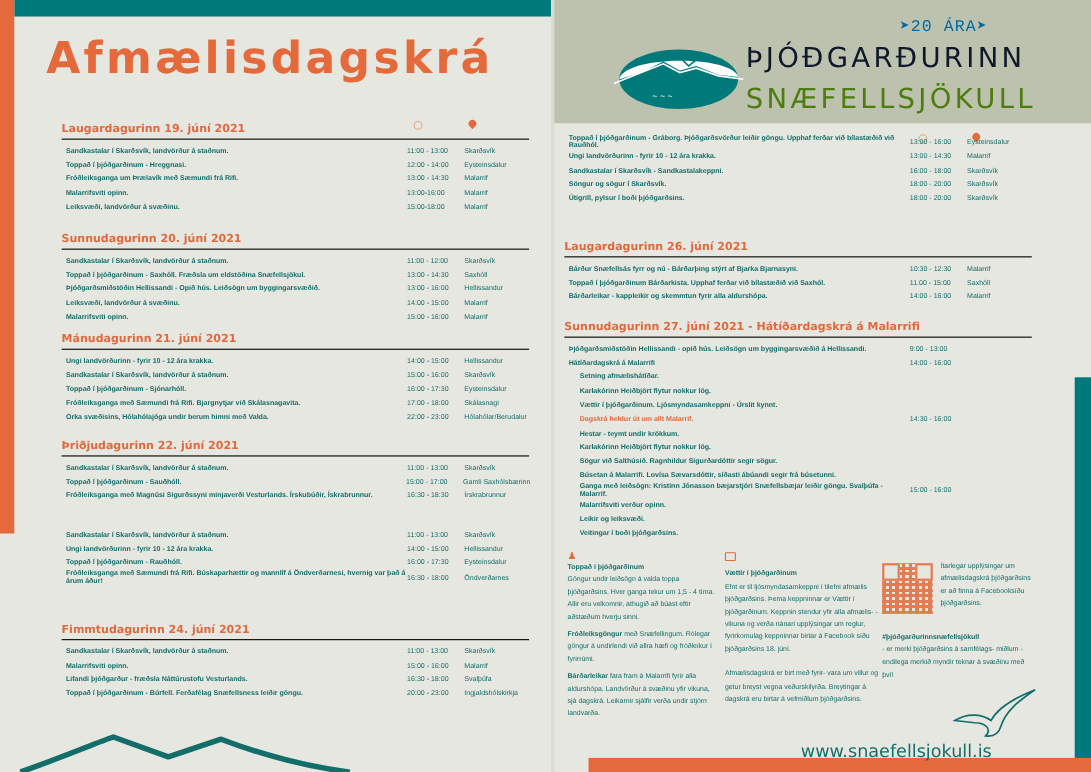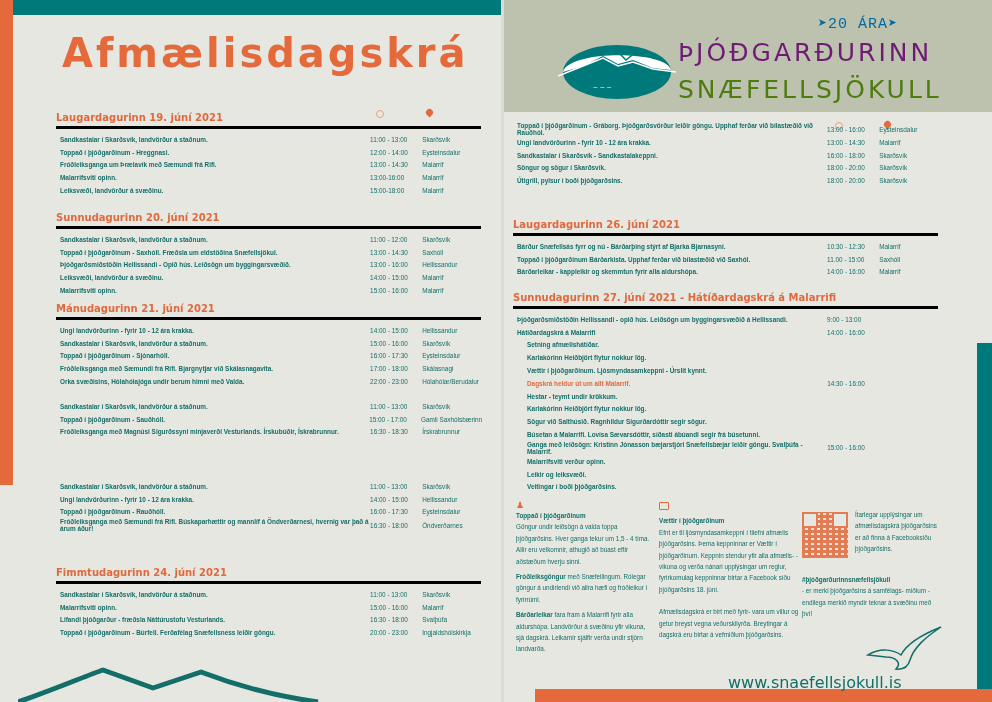--- a/index.html
+++ b/index.html
@@ -3,30 +3,30 @@
 <meta charset="utf-8">
 <style>
   html, body { margin:0; padding:0; }
   body { width:992px; height:702px; position:relative; overflow:hidden; background:#e5e7e0; font-family:"Liberation Sans", sans-serif; }
   .teal-top { position:absolute; left:13px; top:0; width:488px; height:15px; background:#00797a; }
   .orange-left { position:absolute; left:0; top:0; width:13px; height:485px; background:#e46a3b; }
   .header-right { position:absolute; left:504px; top:0; width:488px; height:112px; background:#bcc2ae; }
   .divider-v { position:absolute; left:501px; top:0; width:3px; height:702px; background:#d9dcd2; }
   .teal-right { position:absolute; left:977px; top:343px; width:15px; height:359px; background:#00797a; }
   .orange-bottom { position:absolute; left:535px; top:689px; width:457px; height:13px; background:#e46a3b; }
-  .main-title { position:absolute; left:42px; top:30px; font-family:"DejaVu Sans", sans-serif; font-weight:bold; font-size:40px; color:#e46a3b; letter-spacing:3px;margin-left:20px; }
+  .main-title { position:absolute; left:42px; top:30px; font-family:"DejaVu Sans", sans-serif; font-weight:bold; font-size:40px; color:#e46a3b; letter-spacing:3px; }
 
   .logo-20 { position:absolute; left:818px; top:14px; color:#0369a1; font-size:15px; letter-spacing:1px; font-family:Liberation Mono, monospace; }
-  .logo-l1 { position:absolute; left:678px; top:38px; color:#701a75; font-size:25px; letter-spacing:3px; font-family:"DejaVu Sans", sans-serif; }
+  .logo-l1 { position:absolute; left:678px; top:38px; color:#0f172a; font-size:25px; letter-spacing:3px; font-family:"DejaVu Sans", sans-serif; }
   .logo-l2 { position:absolute; left:678px; top:75px; color:#4d7c0f; font-size:25px; letter-spacing:3px; font-family:"DejaVu Sans", sans-serif; }
   .logo-emblem { position:absolute; left:558px; top:42px; }
 
   .col-icons { position:absolute; font-size:10px; }
   .day { position:absolute; width:425px; }
-  .day-title { font-family:"DejaVu Sans", sans-serif; font-weight:bold; font-size:10px; color:#e0693d; padding-bottom:3px; border-bottom:3px solid #000000; margin-bottom:4px; white-space:nowrap; }
+  .day-title { font-family:"DejaVu Sans", sans-serif; font-weight:bold; font-size:10px; color:#e0693d; padding-bottom:3px; border-bottom:1px solid #000000; margin-bottom:4px; white-space:nowrap; }
   .row { display:flex; align-items:center; font-size:6.4px; line-height:7px; color:#136e69; font-weight:bold; min-height:12.8px; }
   .row .act { width:316px; padding-left:4px; }
   .row .time { width:53px; font-weight:normal; }
   .row .loc { width:60px; font-weight:normal; white-space:nowrap; }
   .row .act.sub { padding-left:14px; width:306px; }
   .row.orange .act { color:#e0693d; }
 
   .info-block { position:absolute; font-size:6.3px; line-height:11.4px; color:#136e69; }
   .info-block .h { font-weight:bold; }
   .qr { position:absolute; left:802px; top:512px; width:46px; height:46px; background:
@@ -148,20 +148,21 @@
         <span class="time">17:00 - 18:00</span>
         <span class="loc">Skálasnagi</span>
       </div>
       <div class="row">
         <span class="act">Orka svæðisins, Hólahólajóga undir berum himni með Valda.</span>
         <span class="time">22:00 - 23:00</span>
         <span class="loc">Hólahólar/Berudalur</span>
       </div>
     </div>
     <div class="day" style="left: 56px; top: 400px;">
+      <div class="day-title">Þriðjudagurinn 22. júní 2021</div>
       <div class="row">
         <span class="act">Sandkastalar í Skarðsvík, landvörður á staðnum.</span>
         <span class="time">11:00 - 13:00</span>
         <span class="loc">Skarðsvík</span>
       </div>
       <div class="row">
         <span class="act">Toppað í þjóðgarðinum - Sauðhóll.</span>
         <span class="time">15:00 - 17:00</span>
         <span class="loc">Gamli Saxhólsbærinn</span>
       </div>

